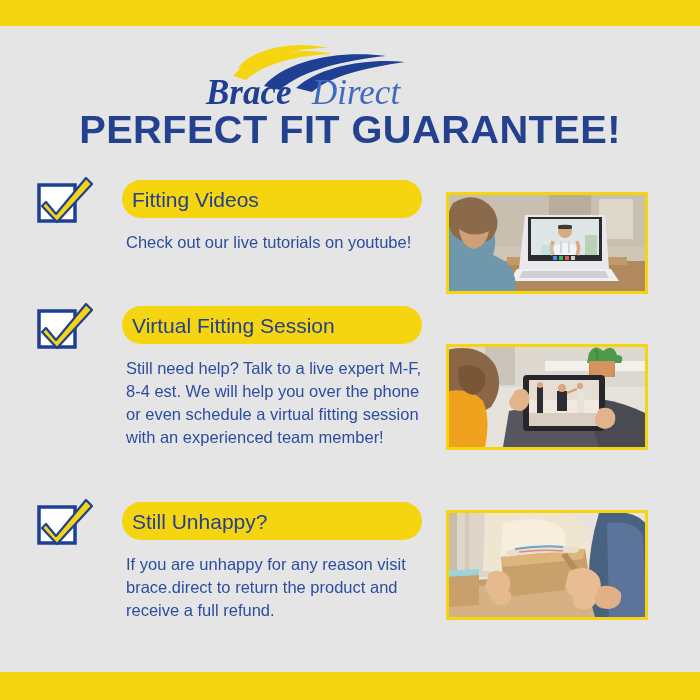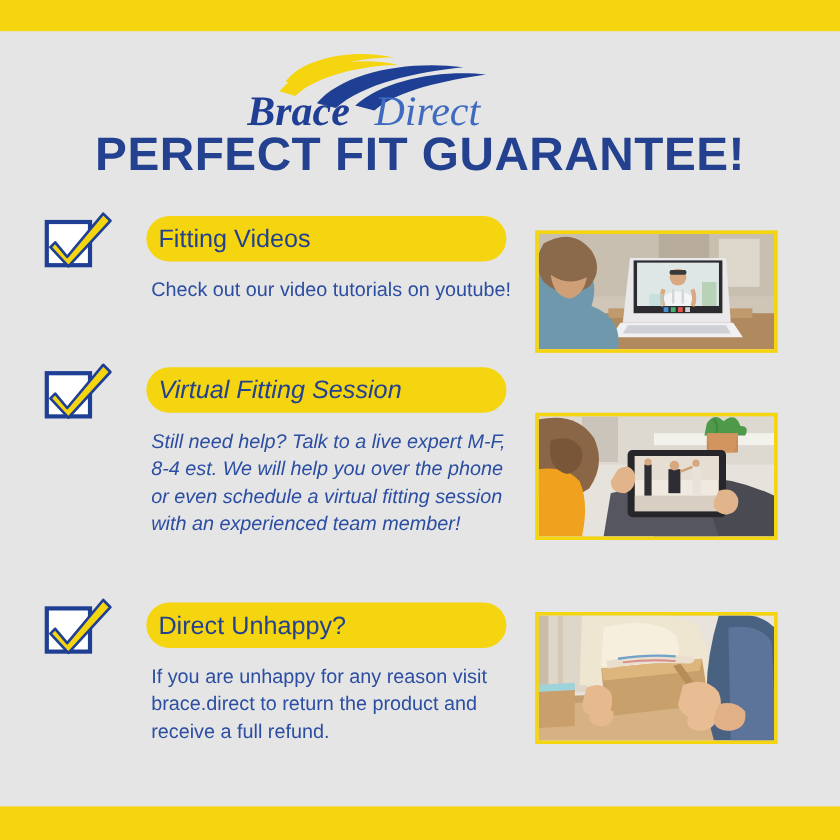--- a/index.html
+++ b/index.html
@@ -63,21 +63,21 @@
     transform: scaleX(1.02);
   }
 
   
   .section {
     position: absolute;
     left: 36px;
     width: 400px;
   }
   .section-1 { top: 176px; }
-  .section-2 { top: 302px; font-style: italic; }
+  .section-2 { top: 302px; }
   .section-3 { top: 498px; }
 
   .section-head {
     position: relative;
     height: 46px;
   }
 
   
   .checkbox-icon {
     position: absolute;
@@ -162,21 +162,21 @@
   <div class="section section-1">
     <div class="section-head">
       <svg class="checkbox-icon" viewBox="0 0 58 48">
         <rect x="3" y="9" width="36" height="36" fill="#ffffff" stroke="#1F3F94" stroke-width="3.5"></rect>
         <path d="M10 26 L20 38 L50 2 L56 8 L21 46 L6 30 Z" fill="#F5D510" stroke="#1F3F94" stroke-width="2.2" stroke-linejoin="round"></path>
       </svg>
       <div class="pill">
         <span class="pill-label">Fitting Videos</span>
       </div>
     </div>
-    <div class="body-text">Check out our video tutorials on youtube!</div>
+    <div class="body-text">Check out our live tutorials on youtube!</div>
   </div>
 
   <div class="section section-2">
     <div class="section-head">
       <svg class="checkbox-icon" viewBox="0 0 58 48">
         <rect x="3" y="9" width="36" height="36" fill="#ffffff" stroke="#1F3F94" stroke-width="3.5"></rect>
         <path d="M10 26 L20 38 L50 2 L56 8 L21 46 L6 30 Z" fill="#F5D510" stroke="#1F3F94" stroke-width="2.2" stroke-linejoin="round"></path>
       </svg>
       <div class="pill">
         <span class="pill-label">Virtual Fitting Session</span>
@@ -185,21 +185,21 @@
     <div class="body-text">Still need help? Talk to a live expert M-F, 8-4 est. We will help you over the phone or even schedule a virtual fitting session with an experienced team member!</div>
   </div>
 
   <div class="section section-3">
     <div class="section-head">
       <svg class="checkbox-icon" viewBox="0 0 58 48">
         <rect x="3" y="9" width="36" height="36" fill="#ffffff" stroke="#1F3F94" stroke-width="3.5"></rect>
         <path d="M10 26 L20 38 L50 2 L56 8 L21 46 L6 30 Z" fill="#F5D510" stroke="#1F3F94" stroke-width="2.2" stroke-linejoin="round"></path>
       </svg>
       <div class="pill">
-        <span class="pill-label">Direct Unhappy?</span>
+        <span class="pill-label">Still Unhappy?</span>
       </div>
     </div>
     <div class="body-text">If you are unhappy for any reason visit brace.direct to return the product and receive a full refund.</div>
   </div>
 
   <div class="photo photo-1">
     <svg viewBox="0 0 196 96" preserveAspectRatio="xMidYMid slice">
       <rect width="196" height="96" fill="#cfc6b8"></rect>
       <rect x="0" y="0" width="196" height="52" fill="#c8bfb0"></rect>
       <rect x="100" y="0" width="42" height="44" fill="#b8ad9c"></rect>

